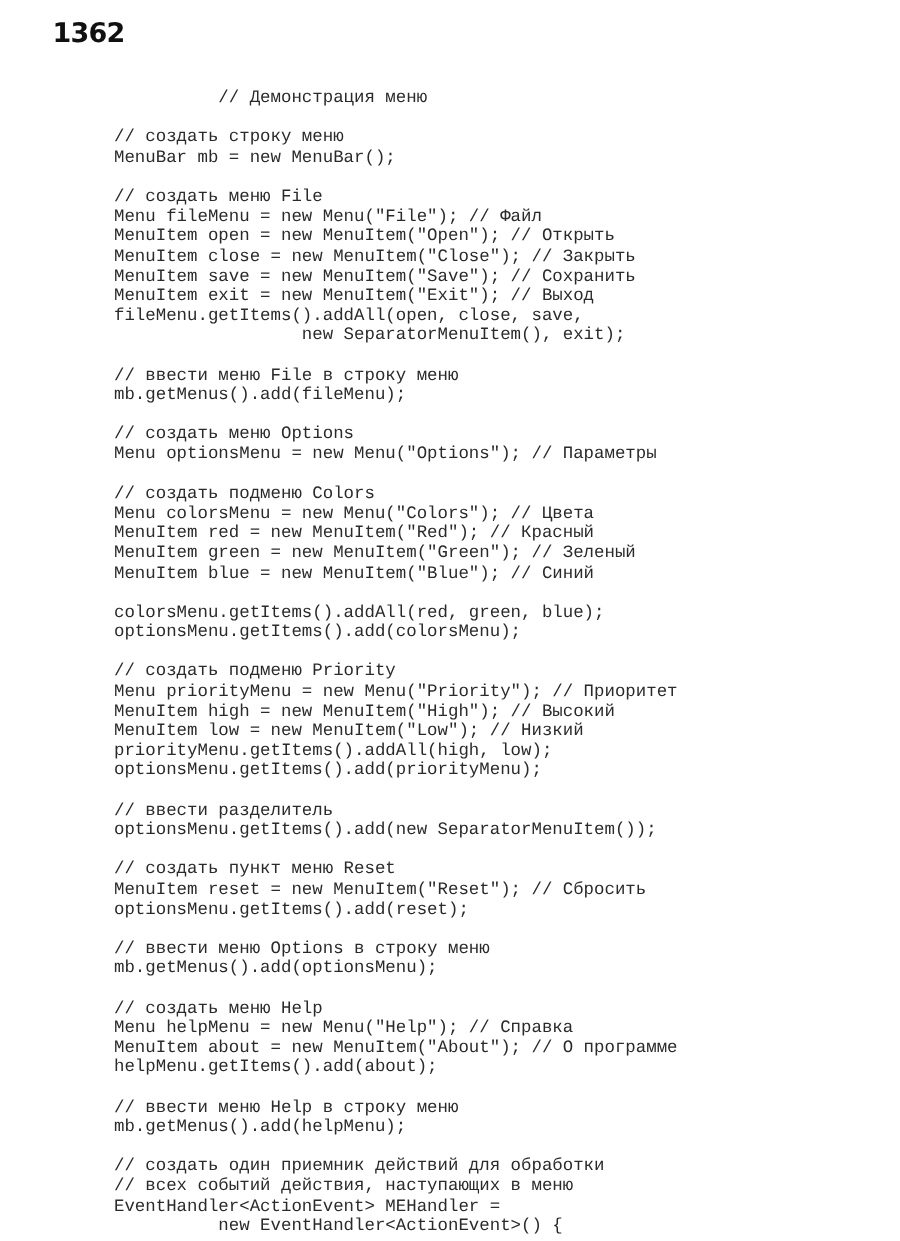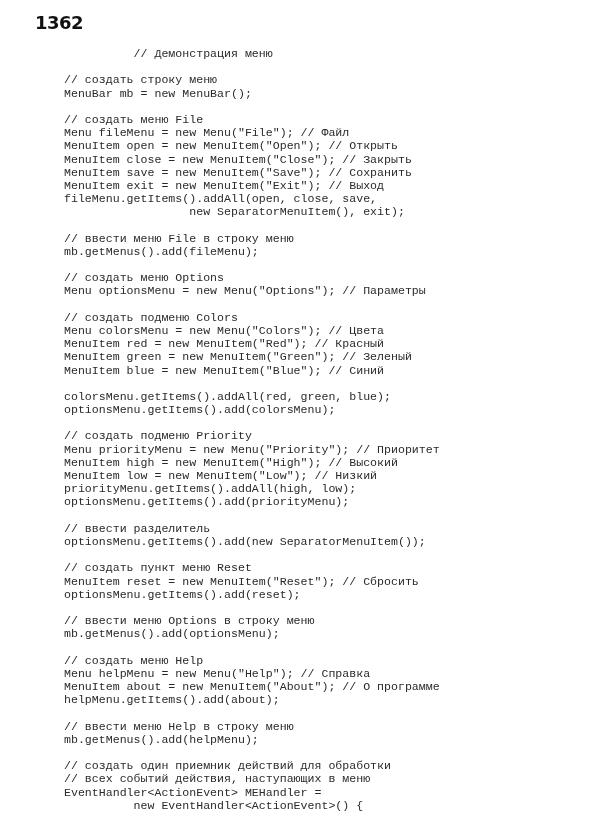--- a/index.html
+++ b/index.html
@@ -1,20 +1,20 @@
 <!DOCTYPE html>
 <html><head>
 <meta charset="utf-8">
 <style>
   html, body { margin: 0; padding: 0; background: #ffffff; }
   body { width: 600px; height: 827px; position: relative; overflow: hidden; }
   .page-header { position: absolute; left: 35px; top: 12px; display: flex; align-items: flex-start; }
   .page-number { font-family: "DejaVu Sans", sans-serif; font-weight: bold; font-size: 18px; color: #111; letter-spacing: -0.5px; }
   .running-title { font-family: "DejaVu Sans", sans-serif; font-size: 12.5px; color: #1a1a1a; margin-left: 20px; letter-spacing: -0.4px; }
-  .code { position: absolute; left: 64px; top: 47px; margin: 0;
+  .code { position: absolute; left: 64px; top: 47px; margin: 12px;
           font-family: "Liberation Mono", monospace; font-size: 11.6px; line-height: 13.2px; color: #2a2a2a; white-space: pre; }
   .code .line { display: block; height: 13.2px; }
 </style>
 </head>
 <body>
 
 <div class="page-header">
   <span class="page-number">1362</span>
 </div>
 

